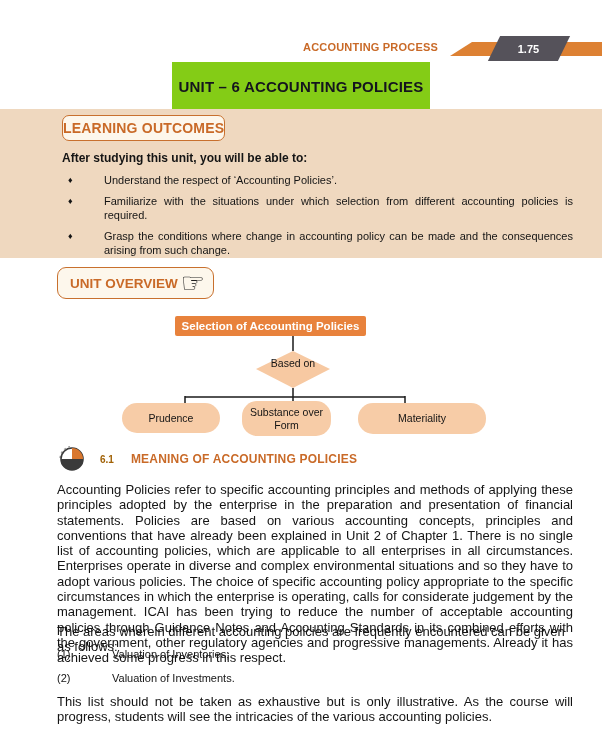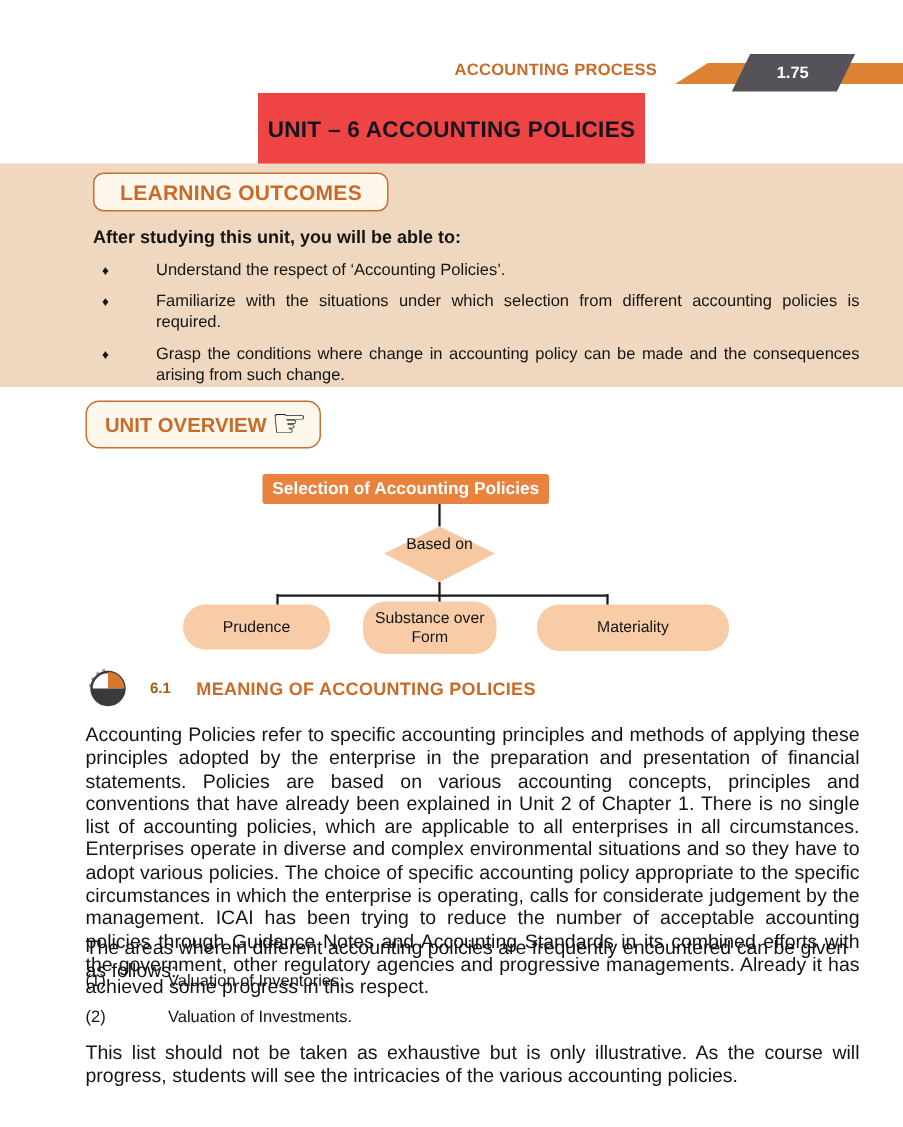--- a/index.html
+++ b/index.html
@@ -22,30 +22,30 @@
   .badge-tab {
     position:absolute; top:36px; left:494px; width:70px; height:25px;
     background:#55525a; transform:skewX(-26deg);
     display:flex; align-items:center; justify-content:center;
   }
   .badge-tab span { transform:skewX(26deg); color:#fff; font-weight:bold; font-size:11px; }
 
   
   .unit-title { position:absolute; top:78px; left:0; width:100%; text-align:center; }
   .unit-title span {
-    background:#ef4444; color:#14141e; font-weight:bold; font-size:15px;
+    background:#84cc16; color:#14141e; font-weight:bold; font-size:15px;
     padding:16px 6px; letter-spacing:.2px;
   }
 
   
   .outcomes-band { position:absolute; top:109px; left:0; width:602px; height:149px; background:#efd8bf; }
   .lo-box {
     position:absolute; top:6px; left:62px;
     border:1.6px solid #c8702e; border-radius:7px; background:#fdf7ec;
-    padding:4px 17px; font-size:14px; font-weight:bold; color:#c96a28; letter-spacing:.2px;
+    padding:4px 0; font-size:14px; font-weight:bold; color:#c96a28; letter-spacing:.2px;
   }
   .lo-lead { position:absolute; top:42px; left:62px; font-size:12px; font-weight:bold; color:#141414; }
   .lo-bullets { position:absolute; top:64px; left:68px; width:505px; }
   .lo-bullet { display:flex; margin-bottom:6px; }
   .lo-bullet .glyph { width:36px; flex:0 0 36px; font-size:9px; line-height:14.5px; color:#141414; }
   .lo-bullet .txt { flex:1; font-size:11px; line-height:14.5px; text-align:justify; color:#141414; }
 
   
   .uo-box {
     position:absolute; top:267px; left:57px;

